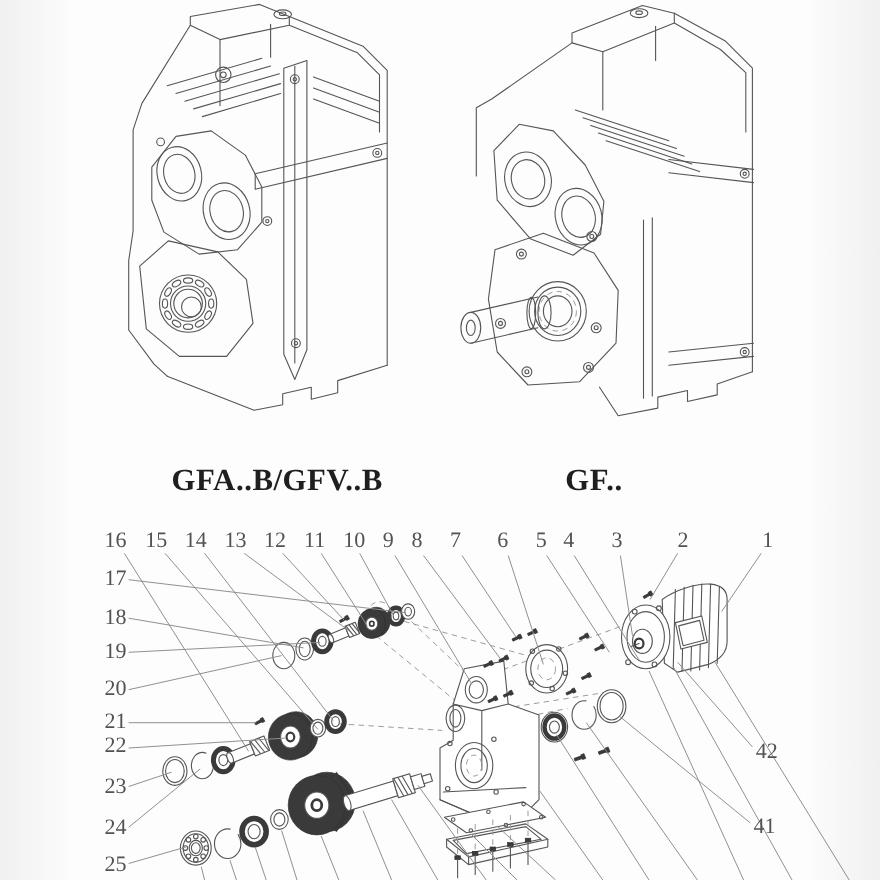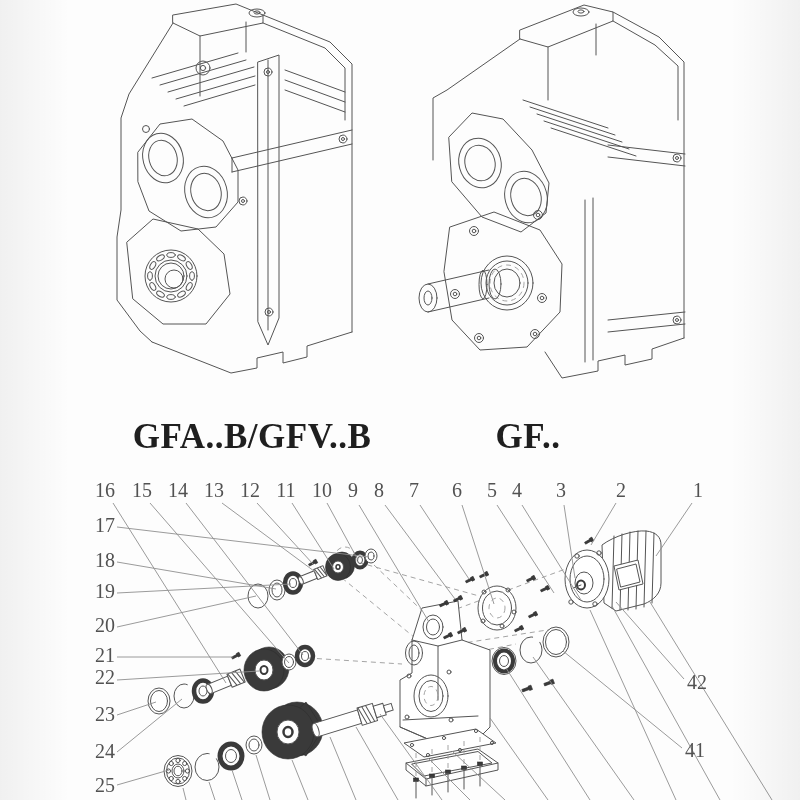--- a/index.html
+++ b/index.html
@@ -7,23 +7,23 @@
     --leader-color:#8f8f8f; --number-color:#525252; --label-color:#1f1f1f;
   }
   html,body{margin:0;padding:0;}
   .page{position:relative;width:800px;height:800px;background:var(--background);overflow:hidden;
         font-family:"Liberation Serif", serif;}
   .page::before,.page::after{content:"";position:absolute;top:0;bottom:0;width:70px;pointer-events:none;}
   .page::before{left:0;background:linear-gradient(90deg,rgba(0,0,0,.05),rgba(0,0,0,0));}
   .page::after{right:0;background:linear-gradient(270deg,rgba(0,0,0,.05),rgba(0,0,0,0));}
   svg.art{position:absolute;left:0;top:0;width:800px;height:800px;}
   .model-label{position:absolute;transform:translate(-50%,-50%);color:var(--label-color);
-      font-weight:700;font-size:35px;letter-spacing:.5px;white-space:nowrap;}
+      font-weight:700;font-size:28px;letter-spacing:.5px;white-space:nowrap;}
   .label-left{left:252px;top:437px;}
-  .label-right{left:528px;top:437px;}
+  .label-right{left:540px;top:437px;}
   
   .ln{stroke:var(--line-color);fill:none;stroke-width:1;stroke-linejoin:round;stroke-linecap:round;}
   .lnw{stroke:var(--line-color);fill:#ffffff;stroke-width:1;stroke-linejoin:round;}
   .dkring{stroke:var(--accent-dark);fill:none;}
   .dkfill{fill:var(--accent-dark);stroke:#2e2e2e;stroke-width:.6;}
   .dash{stroke:#9a9a9a;fill:none;stroke-width:.9;stroke-dasharray:5 4;}
   .leader{stroke:var(--leader-color);stroke-width:.9;fill:none;}
   .callout-num{font-family:"Liberation Serif",serif;font-size:20px;fill:var(--number-color);text-anchor:middle;}
 </style>
 </head>

